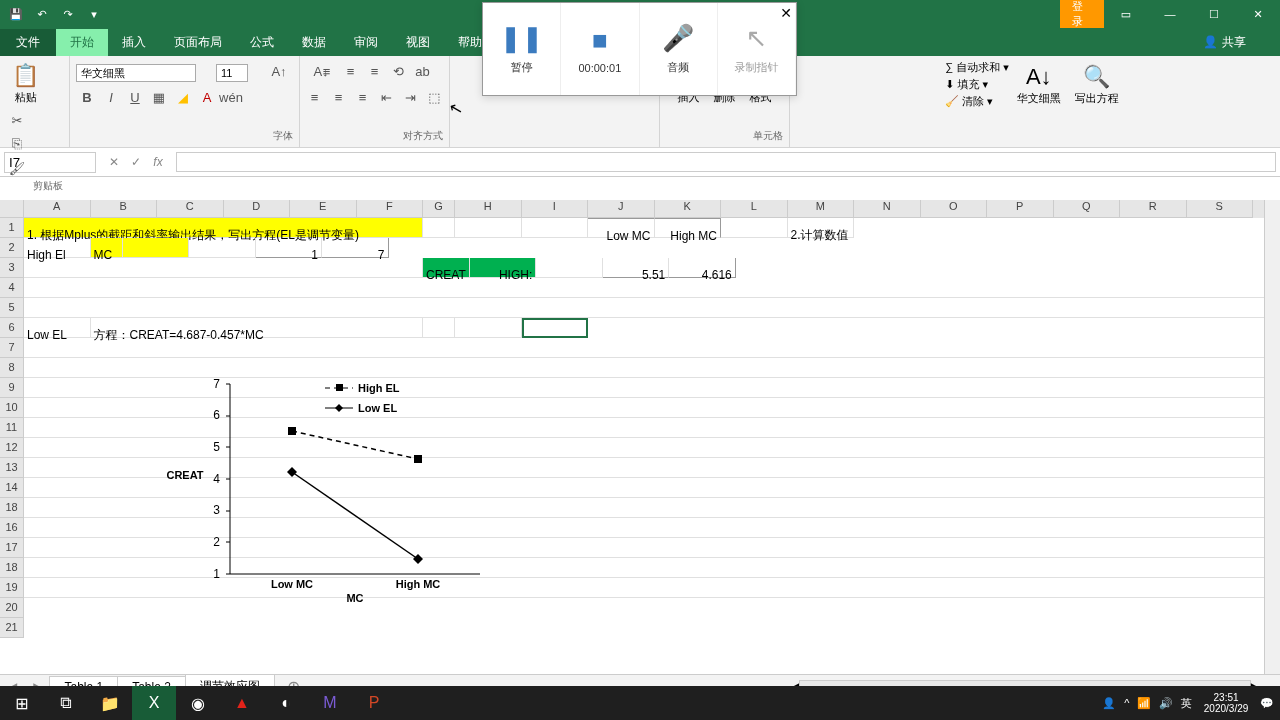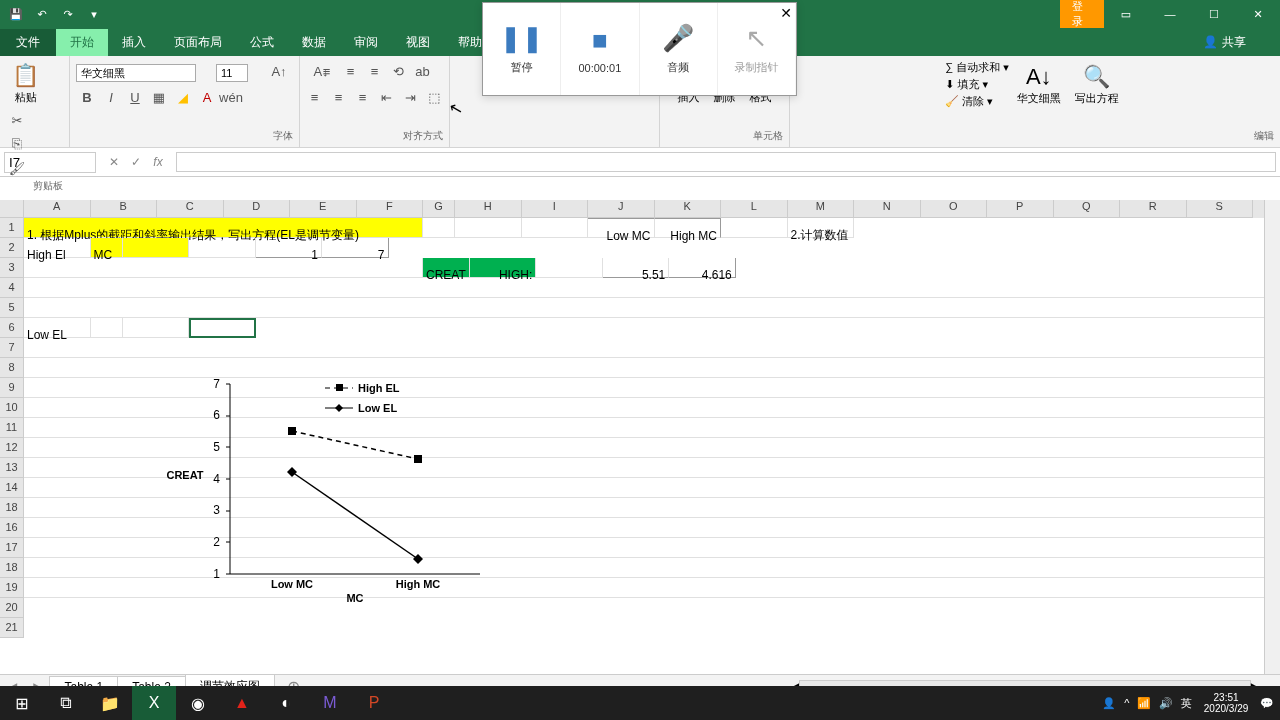--- a/index.html
+++ b/index.html
@@ -221,21 +221,20 @@
       </div>
       <div class="big-btn">
           <span class="ico">A↓</span>
           <span>华文细黑</span>
         </div>
       <div class="big-btn">
           <span class="ico">🔍</span>
           <span>写出方程</span>
         </div>
     </div>
-    <div class="label">编辑</div>
   </div>
 </div>
 
 <div class="recorder">
   <span class="close">✕</span>
   <div class="item">
     <span class="ico" style="color:#3b7bbf">❚❚</span>
     <span>暂停</span>
   </div>
   <div class="item">
@@ -344,20 +343,21 @@
 
     <div class="row">
         <div class="cell" style="flex:1"></div>
       </div>
     <div class="row">
         <div class="cell" style="flex:1"></div>
       </div>
 
     <div class="row">
       <div class="cell">Low EL</div>
+      <div class="cell" style="flex:0 0 332.5px">方程：CREAT=4.687-0.457*MC</div>
       <div class="cell narrow"></div>
       <div class="cell"></div>
       <div class="cell active-cell"></div>
     </div>
 
     <div class="row">
         <div class="cell" style="flex:1"></div>
       </div>
     <div class="row">
         <div class="cell" style="flex:1"></div>

